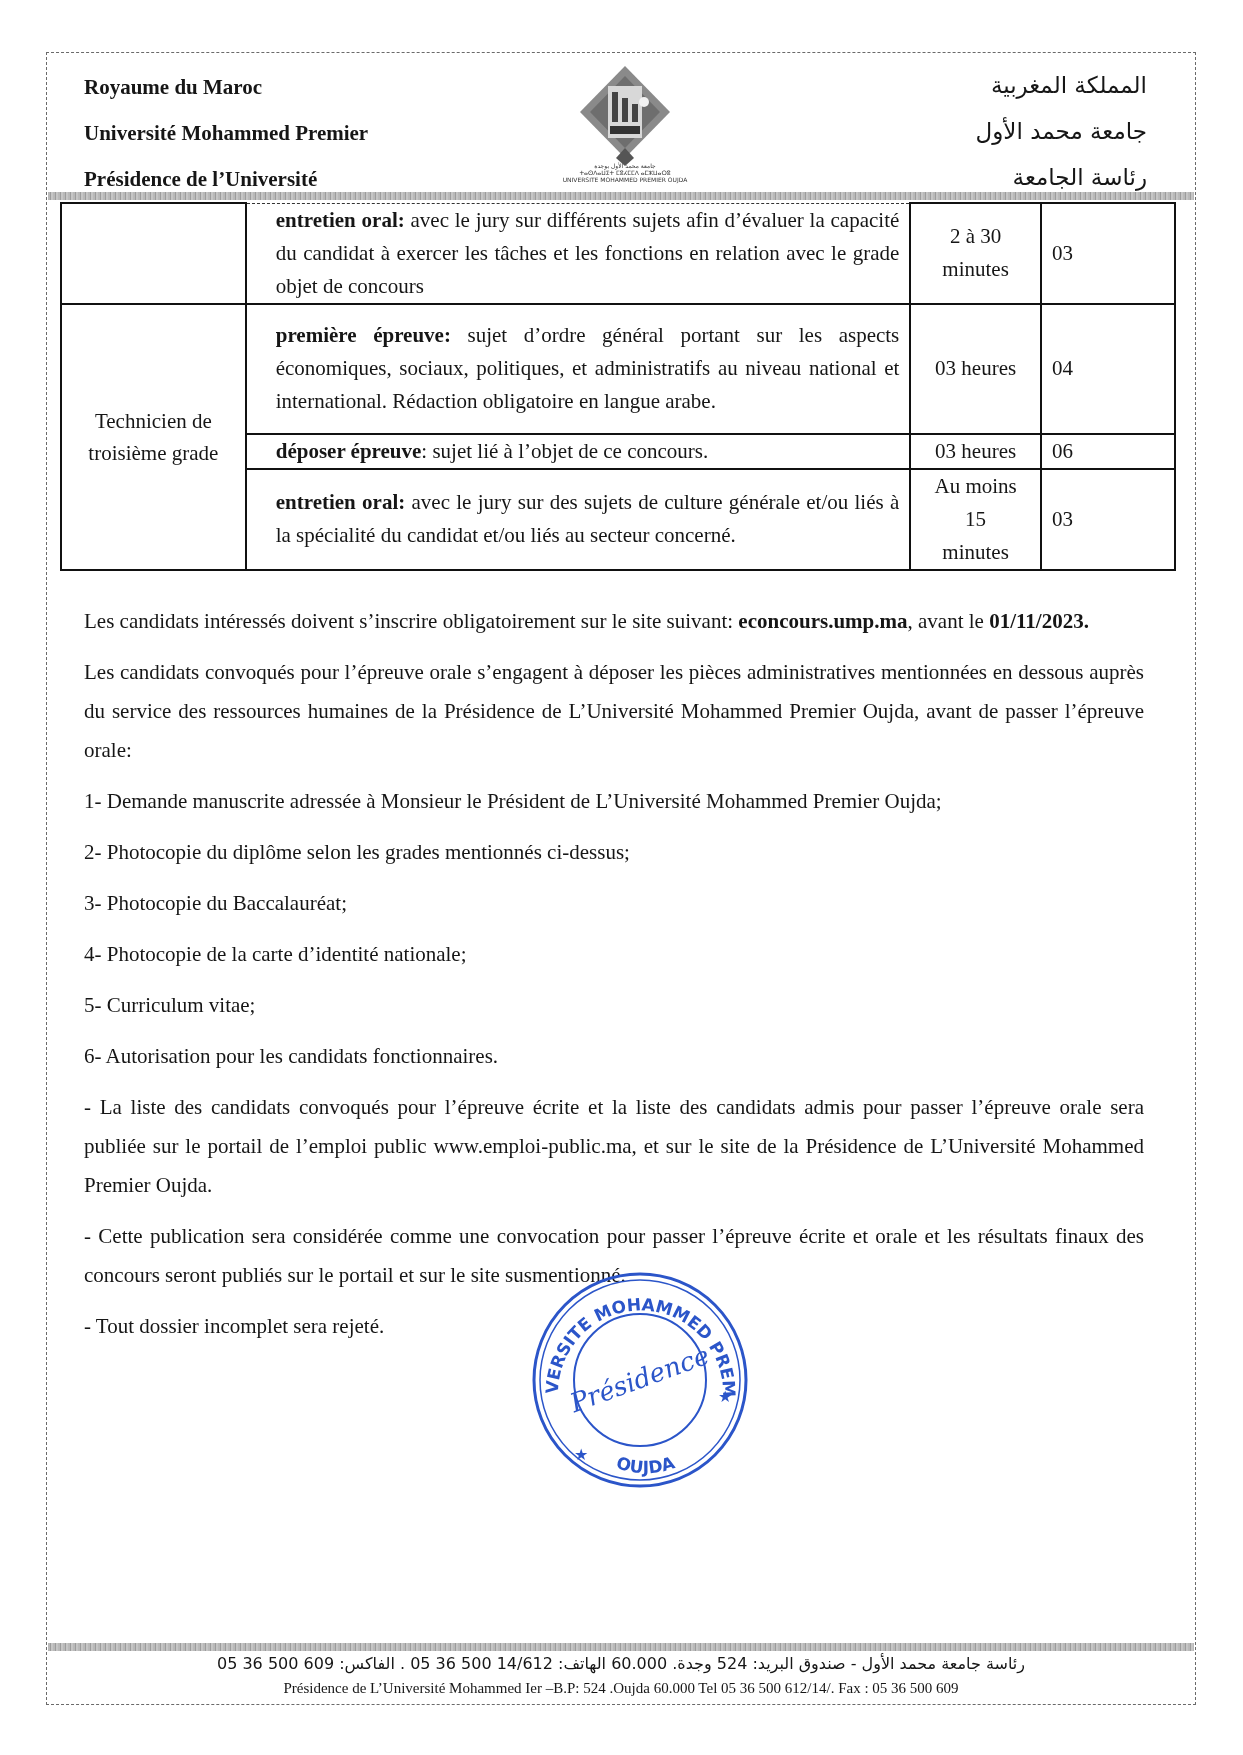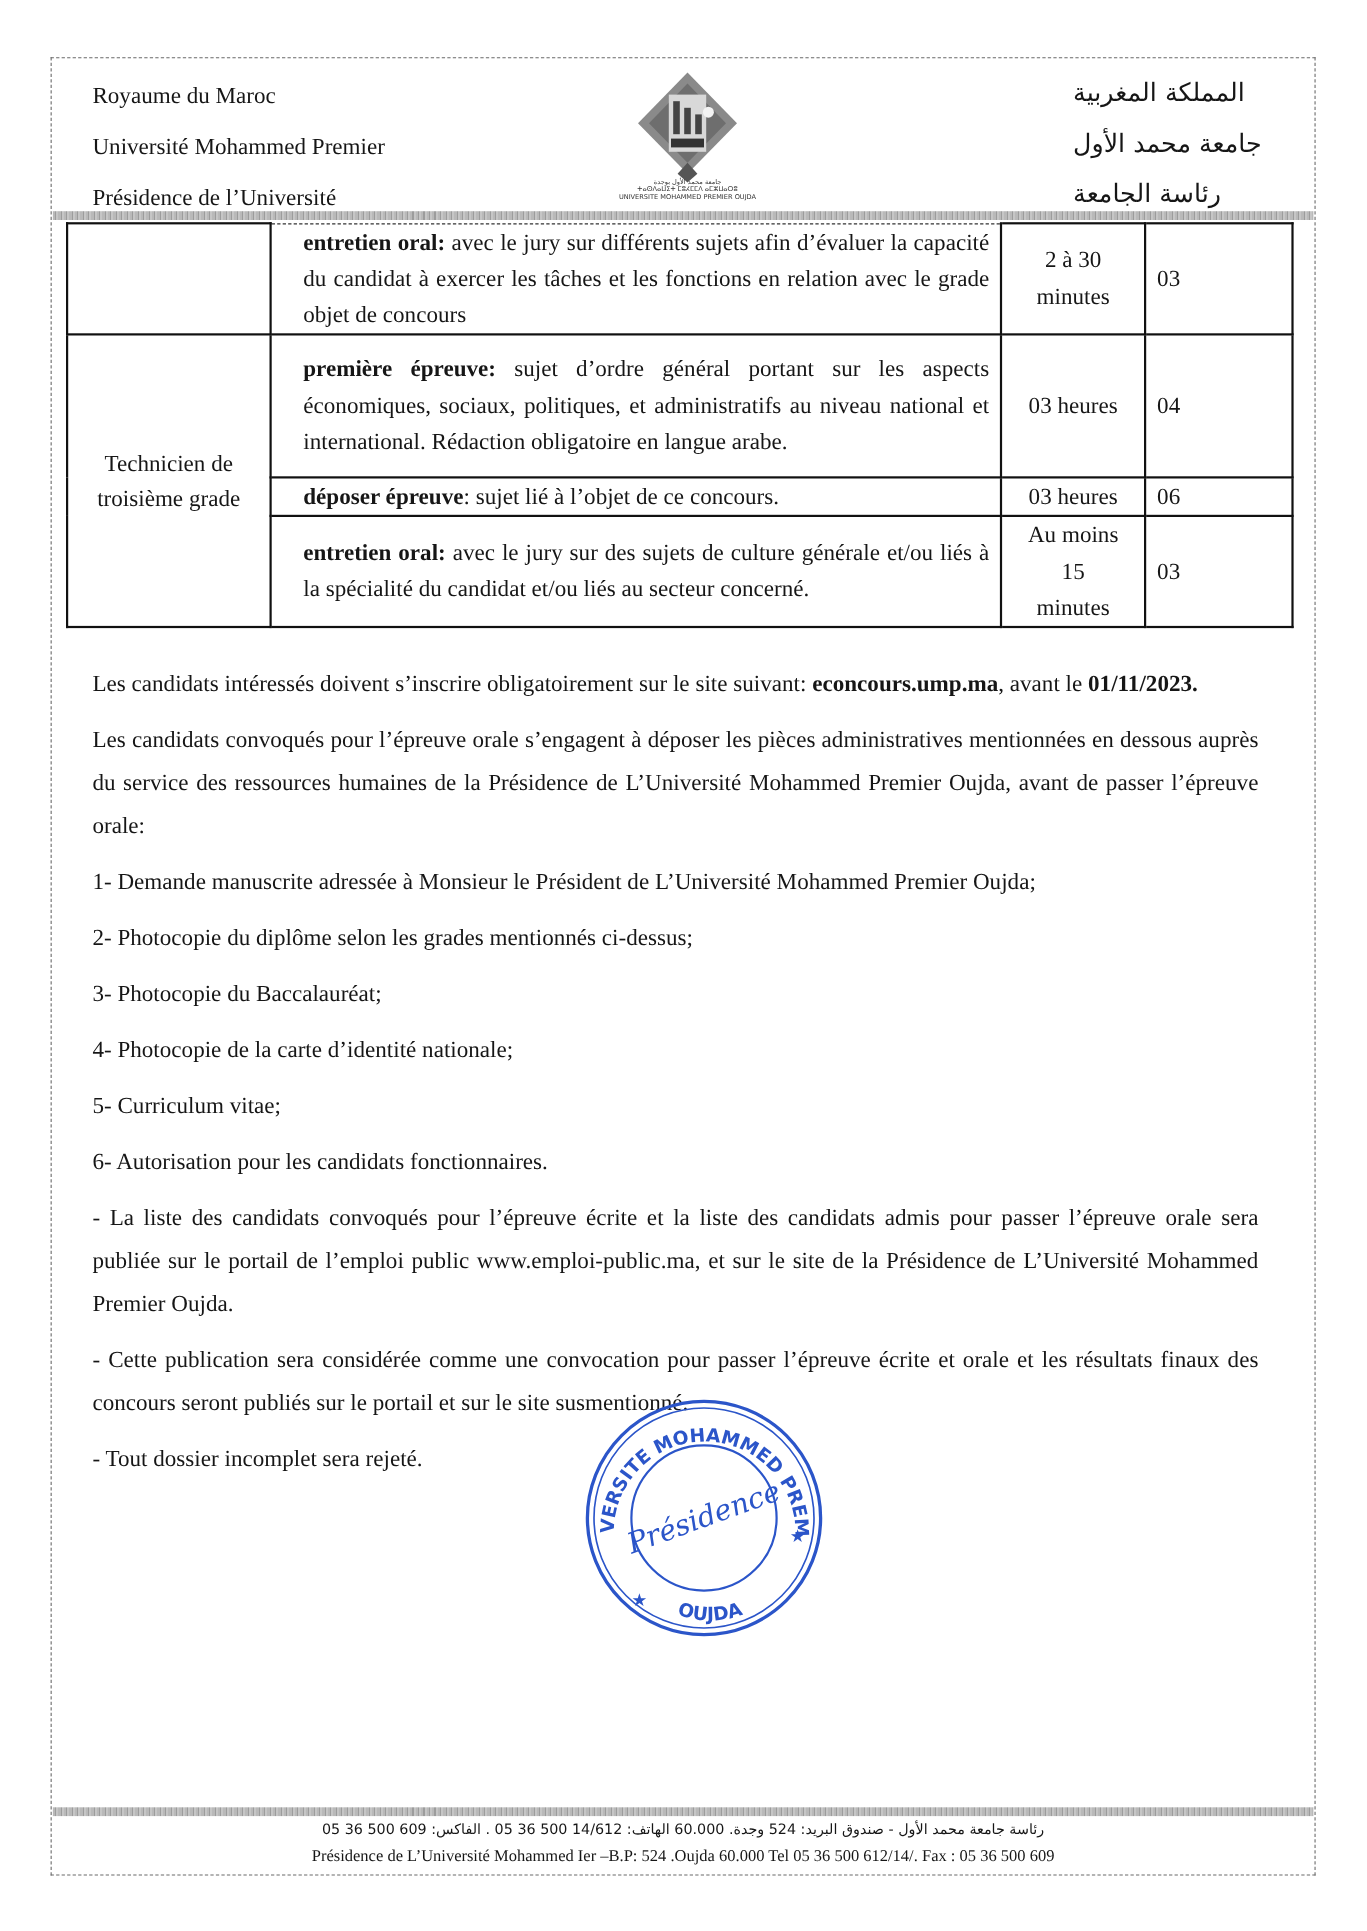--- a/index.html
+++ b/index.html
@@ -5,23 +5,23 @@
   html, body { margin: 0; padding: 0; background: #ffffff; }
   body {
     width: 1243px; height: 1755px; position: relative; overflow: hidden;
     font-family: "Liberation Serif", "DejaVu Serif", serif; color: #161616;
   }
   .frame {
     position: absolute; left: 46px; top: 52px; width: 1150px; height: 1653px;
     border: 1px dashed #6a6a6a; box-sizing: border-box;
   }
   
-  .hdr-left { position: absolute; left: 84px; top: 64px; font-size: 21px; line-height: 46px; font-weight: normal; }
+  .hdr-left { position: absolute; left: 84px; top: 64px; font-size: 21px; line-height: 46px; font-weight: bold; }
   .hdr-left div { height: 46px; }
-  .hdr-right { position: absolute; right: 96px; top: 62px; font-size: 23px; line-height: 46px; text-align: left; direction: rtl; font-family: "DejaVu Sans", sans-serif; }
+  .hdr-right { position: absolute; right: 96px; top: 62px; font-size: 23px; line-height: 46px; text-align: right; direction: rtl; font-family: "DejaVu Sans", sans-serif; }
   .hdr-right div { height: 46px; }
   .logo { position: absolute; left: 570px; top: 62px; width: 110px; height: 128px; }
   .logo-caption { position: absolute; left: 556px; top: 162px; width: 138px; text-align: center; font-size: 6px; line-height: 7px; font-family: "DejaVu Sans", sans-serif; color: #333; }
   .stripe {
     position: absolute; left: 48px; width: 1146px; height: 8px;
     background: repeating-linear-gradient(90deg, #b9b9b9 0 2px, #9c9c9c 2px 3px, #c6c6c6 3px 5px);
   }
   .stripe.top { top: 192px; }
   .stripe.bottom { top: 1643px; }
 
@@ -45,21 +45,21 @@
     font-size: 21px; line-height: 39px; text-align: justify;
   }
   .body-text p { margin: 12px; }
   .body-text .just { text-align: justify; text-align-last: left; }
 
   
   .stamp { position: absolute; left: 528px; top: 1268px; width: 225px; height: 225px; }
 
   
   .footer { position: absolute; left: 48px; top: 1652px; width: 1146px; text-align: center; font-size: 15px; line-height: 24px; }
-  .footer .ar { direction: rtl; font-family: "DejaVu Sans", sans-serif; font-size: 13px; }
+  .footer .ar { direction: rtl; font-family: "DejaVu Sans", sans-serif; font-size: 16px; }
   .footer .fr { font-family: "Liberation Serif", serif; }
 </style>
 </head>
 <body>
 
 <div class="frame"></div>
 
 <div class="hdr-left">
   <div>Royaume du Maroc</div>
   <div>Université Mohammed Premier</div>

